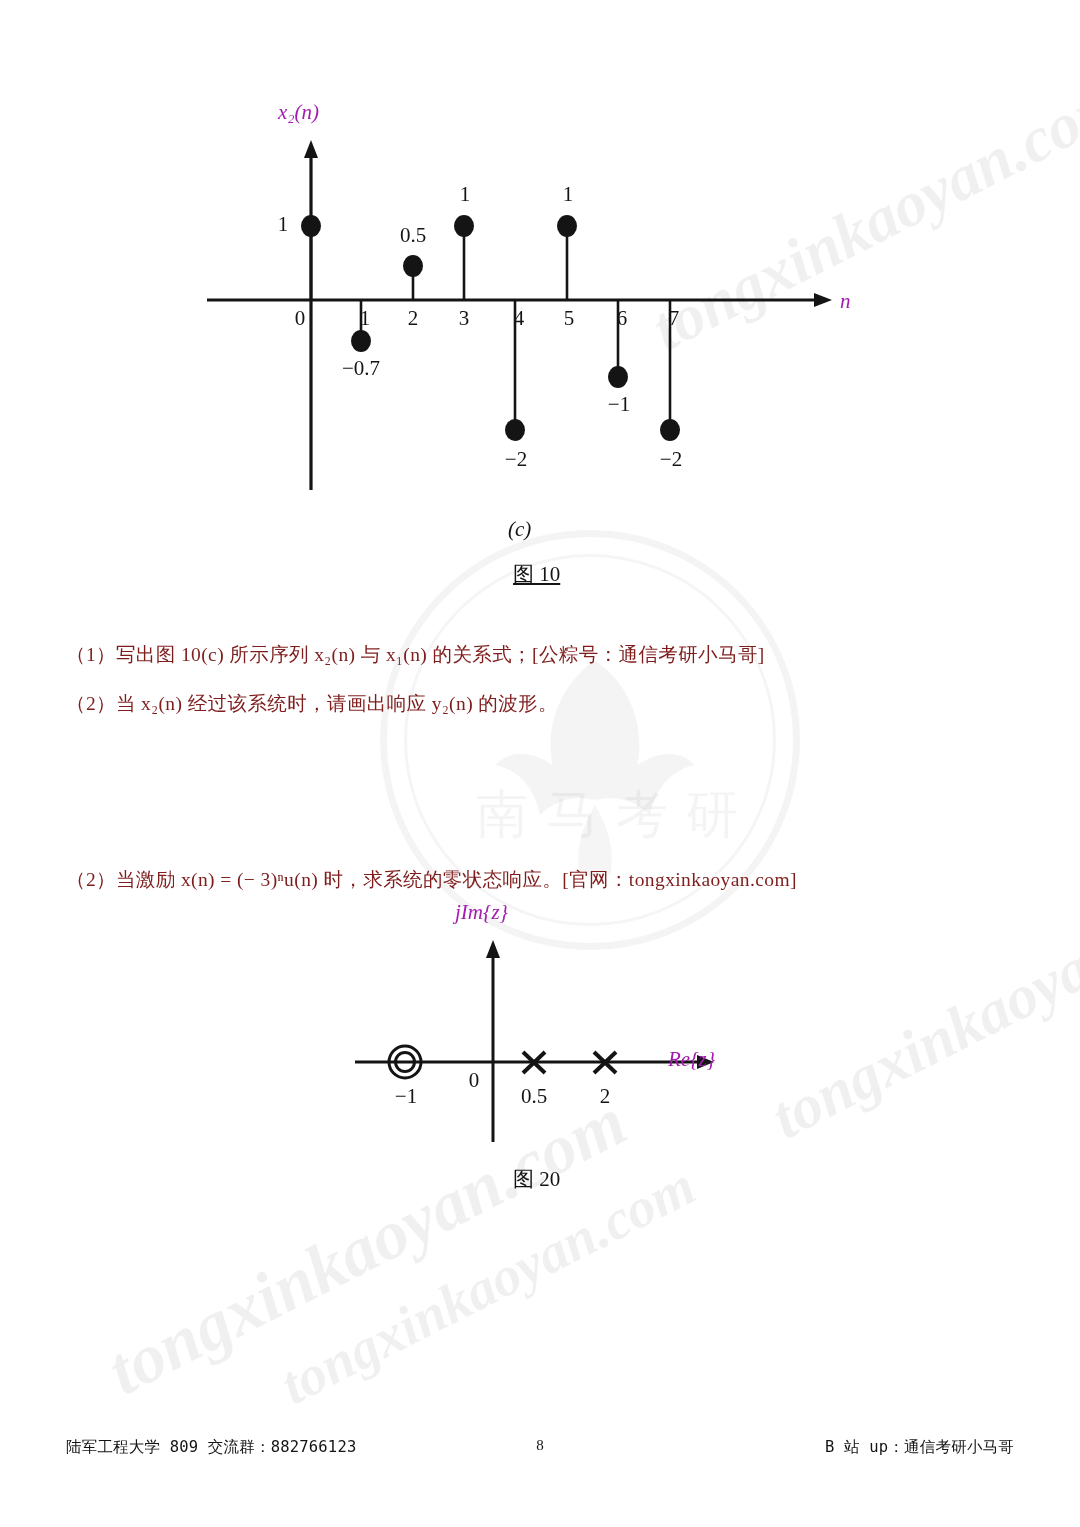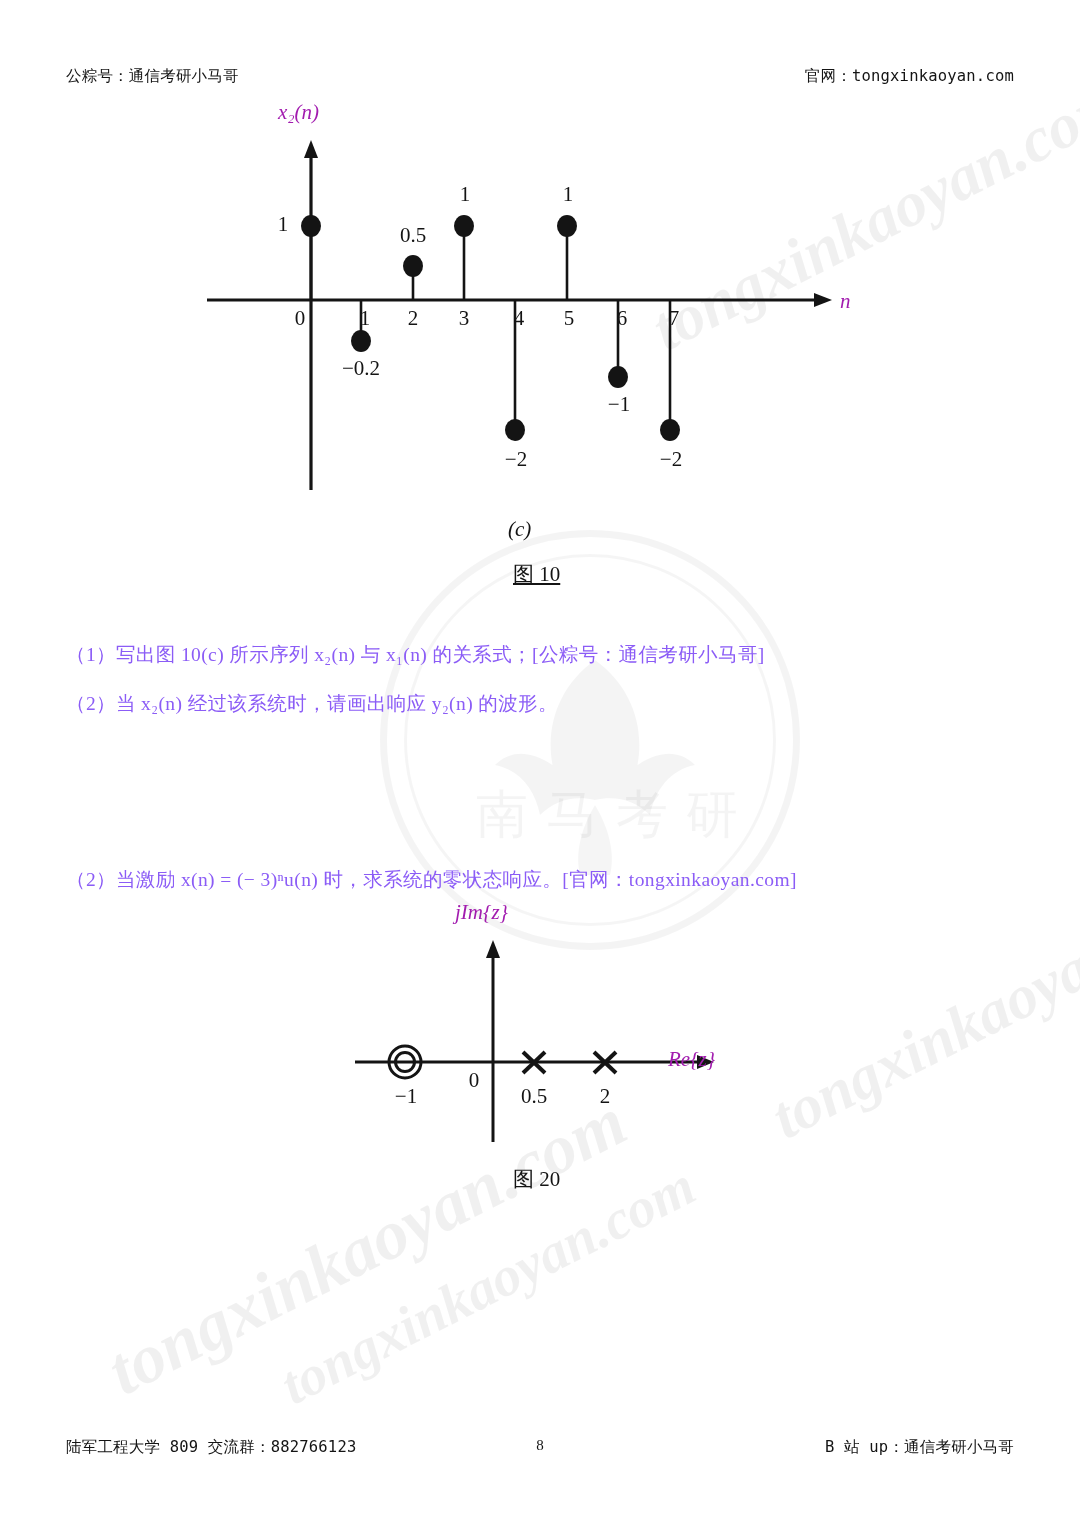--- a/index.html
+++ b/index.html
@@ -85,21 +85,21 @@
     font-size: 15px;
   }
 
   
   .qline {
     position: absolute;
     z-index: 3;
     font-family: "Liberation Serif", "DejaVu Serif", serif;
     font-size: 19.5px;
     line-height: 1.35;
-    color: #8b5cf6;
+    color: #7f1d1d;
     white-space: nowrap;
     letter-spacing: 0.4px;
   }
 
   
   .fig10 {
     position: absolute;
     left: 0; top: 0;
     width: 1080px; height: 600px;
     z-index: 2;
@@ -160,24 +160,20 @@
     <div class="wm-seal-inner" style="left:404px; top:554px; width:372px; height:372px;"></div>
     <div class="wm-horse" style="left:476px; top:780px; font-size:52px; letter-spacing:18px;">南马考研</div>
     <svg class="wm-seal" style="left:470px; top:640px; width:250px; height:250px; border:none;" viewBox="0 0 100 100">
       <path d="M50 8 C36 18 30 34 33 50 C24 44 16 44 10 50 C20 52 26 60 28 70
                C34 64 42 62 50 64 C58 62 66 64 72 70 C74 60 80 52 90 50
                C84 44 76 44 67 50 C70 34 64 18 50 8 Z" fill="rgba(0,0,0,0.045)"></path>
       <path d="M50 66 C44 76 42 86 44 94 L56 94 C58 86 56 76 50 66 Z" fill="rgba(0,0,0,0.04)"></path>
     </svg>
   </div>
 
-  <div class="hdr">
-    <span>公粽号：通信考研小马哥</span>
-    <span>官网：tongxinkaoyan.com</span>
-  </div>
 
   <svg class="fig10" viewBox="0 0 1080 600">
 
     <line x1="207" y1="300" x2="818" y2="300" stroke="#141414" stroke-width="3.2"></line>
     <polygon points="832,300 814,293 814,307" fill="#141414"></polygon>
 
     <line x1="311" y1="152" x2="311" y2="490" stroke="#141414" stroke-width="3.2"></line>
     <polygon points="311,140 304,158 318,158" fill="#141414"></polygon>
 
     <g>
@@ -220,21 +216,21 @@
   <div class="tick-lbl" style="left:288px; top:306px; width:24px;">0</div>
   <div class="tick-lbl" style="left:353px; top:306px; width:24px;">1</div>
   <div class="tick-lbl" style="left:401px; top:306px; width:24px;">2</div>
   <div class="tick-lbl" style="left:452px; top:306px; width:24px;">3</div>
   <div class="tick-lbl" style="left:507px; top:306px; width:24px;">4</div>
   <div class="tick-lbl" style="left:557px; top:306px; width:24px;">5</div>
   <div class="tick-lbl" style="left:610px; top:306px; width:24px;">6</div>
   <div class="tick-lbl" style="left:662px; top:306px; width:24px;">7</div>
 
   <div class="val-lbl" style="left:268px; top:212px; width:30px;">1</div>
-  <div class="val-lbl" style="left:329px; top:356px; width:64px;">−0.2</div>
+  <div class="val-lbl" style="left:329px; top:356px; width:64px;">−0.7</div>
   <div class="val-lbl" style="left:383px; top:223px; width:60px;">0.5</div>
   <div class="val-lbl" style="left:450px; top:182px; width:30px;">1</div>
   <div class="val-lbl" style="left:486px; top:447px; width:60px;">−2</div>
   <div class="val-lbl" style="left:553px; top:182px; width:30px;">1</div>
   <div class="val-lbl" style="left:589px; top:392px; width:60px;">−1</div>
   <div class="val-lbl" style="left:641px; top:447px; width:60px;">−2</div>
 
   <div class="fig-cap" style="left:508px; top:517px; font-style:italic;">(c)</div>
   <div class="fig-cap" style="left:513px; top:560px;text-decoration:underline;">图 10</div>
 

